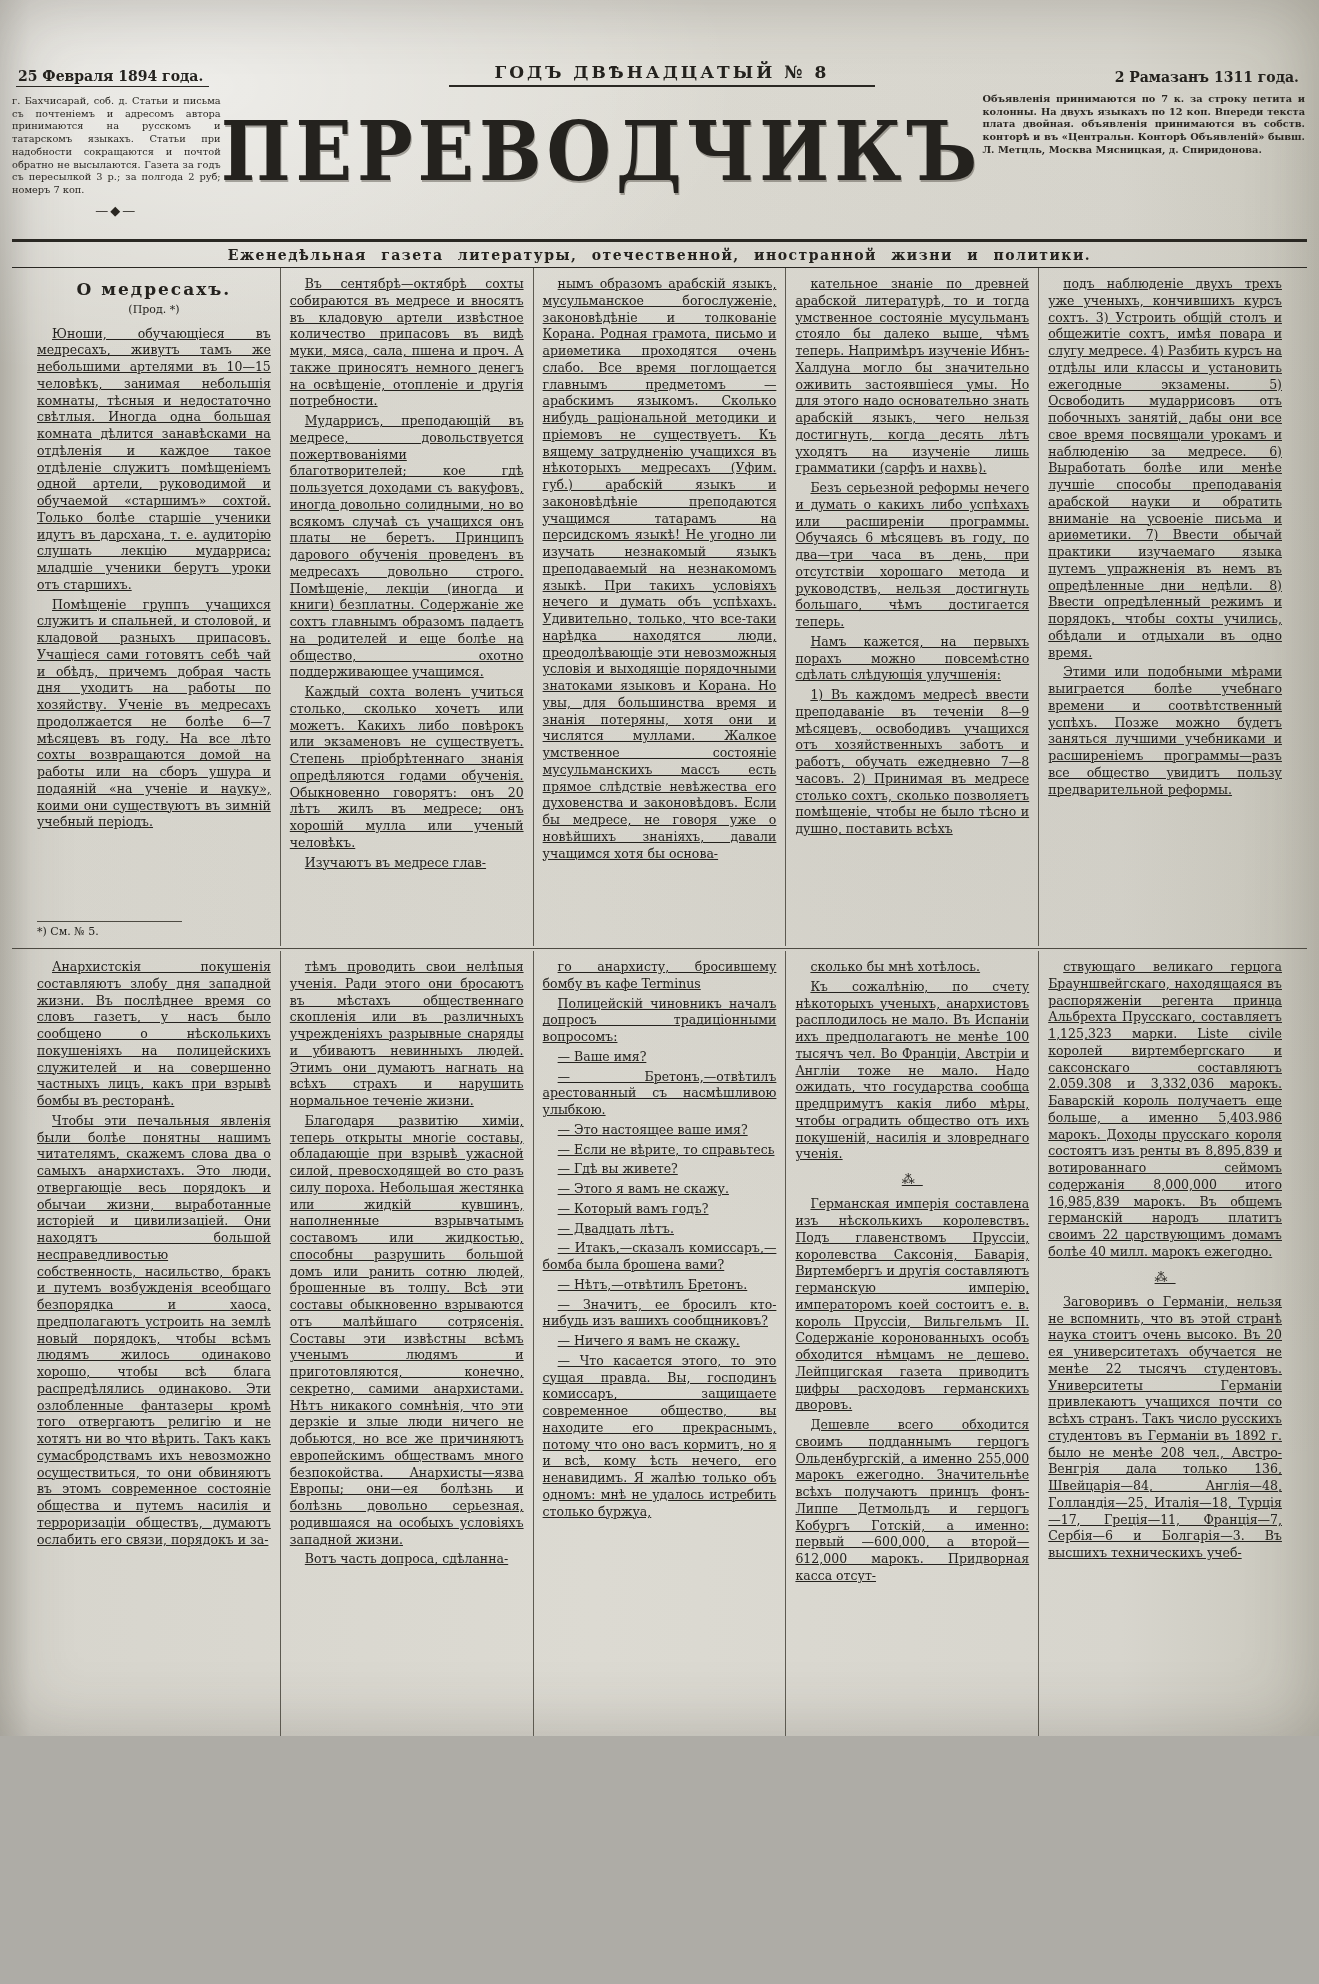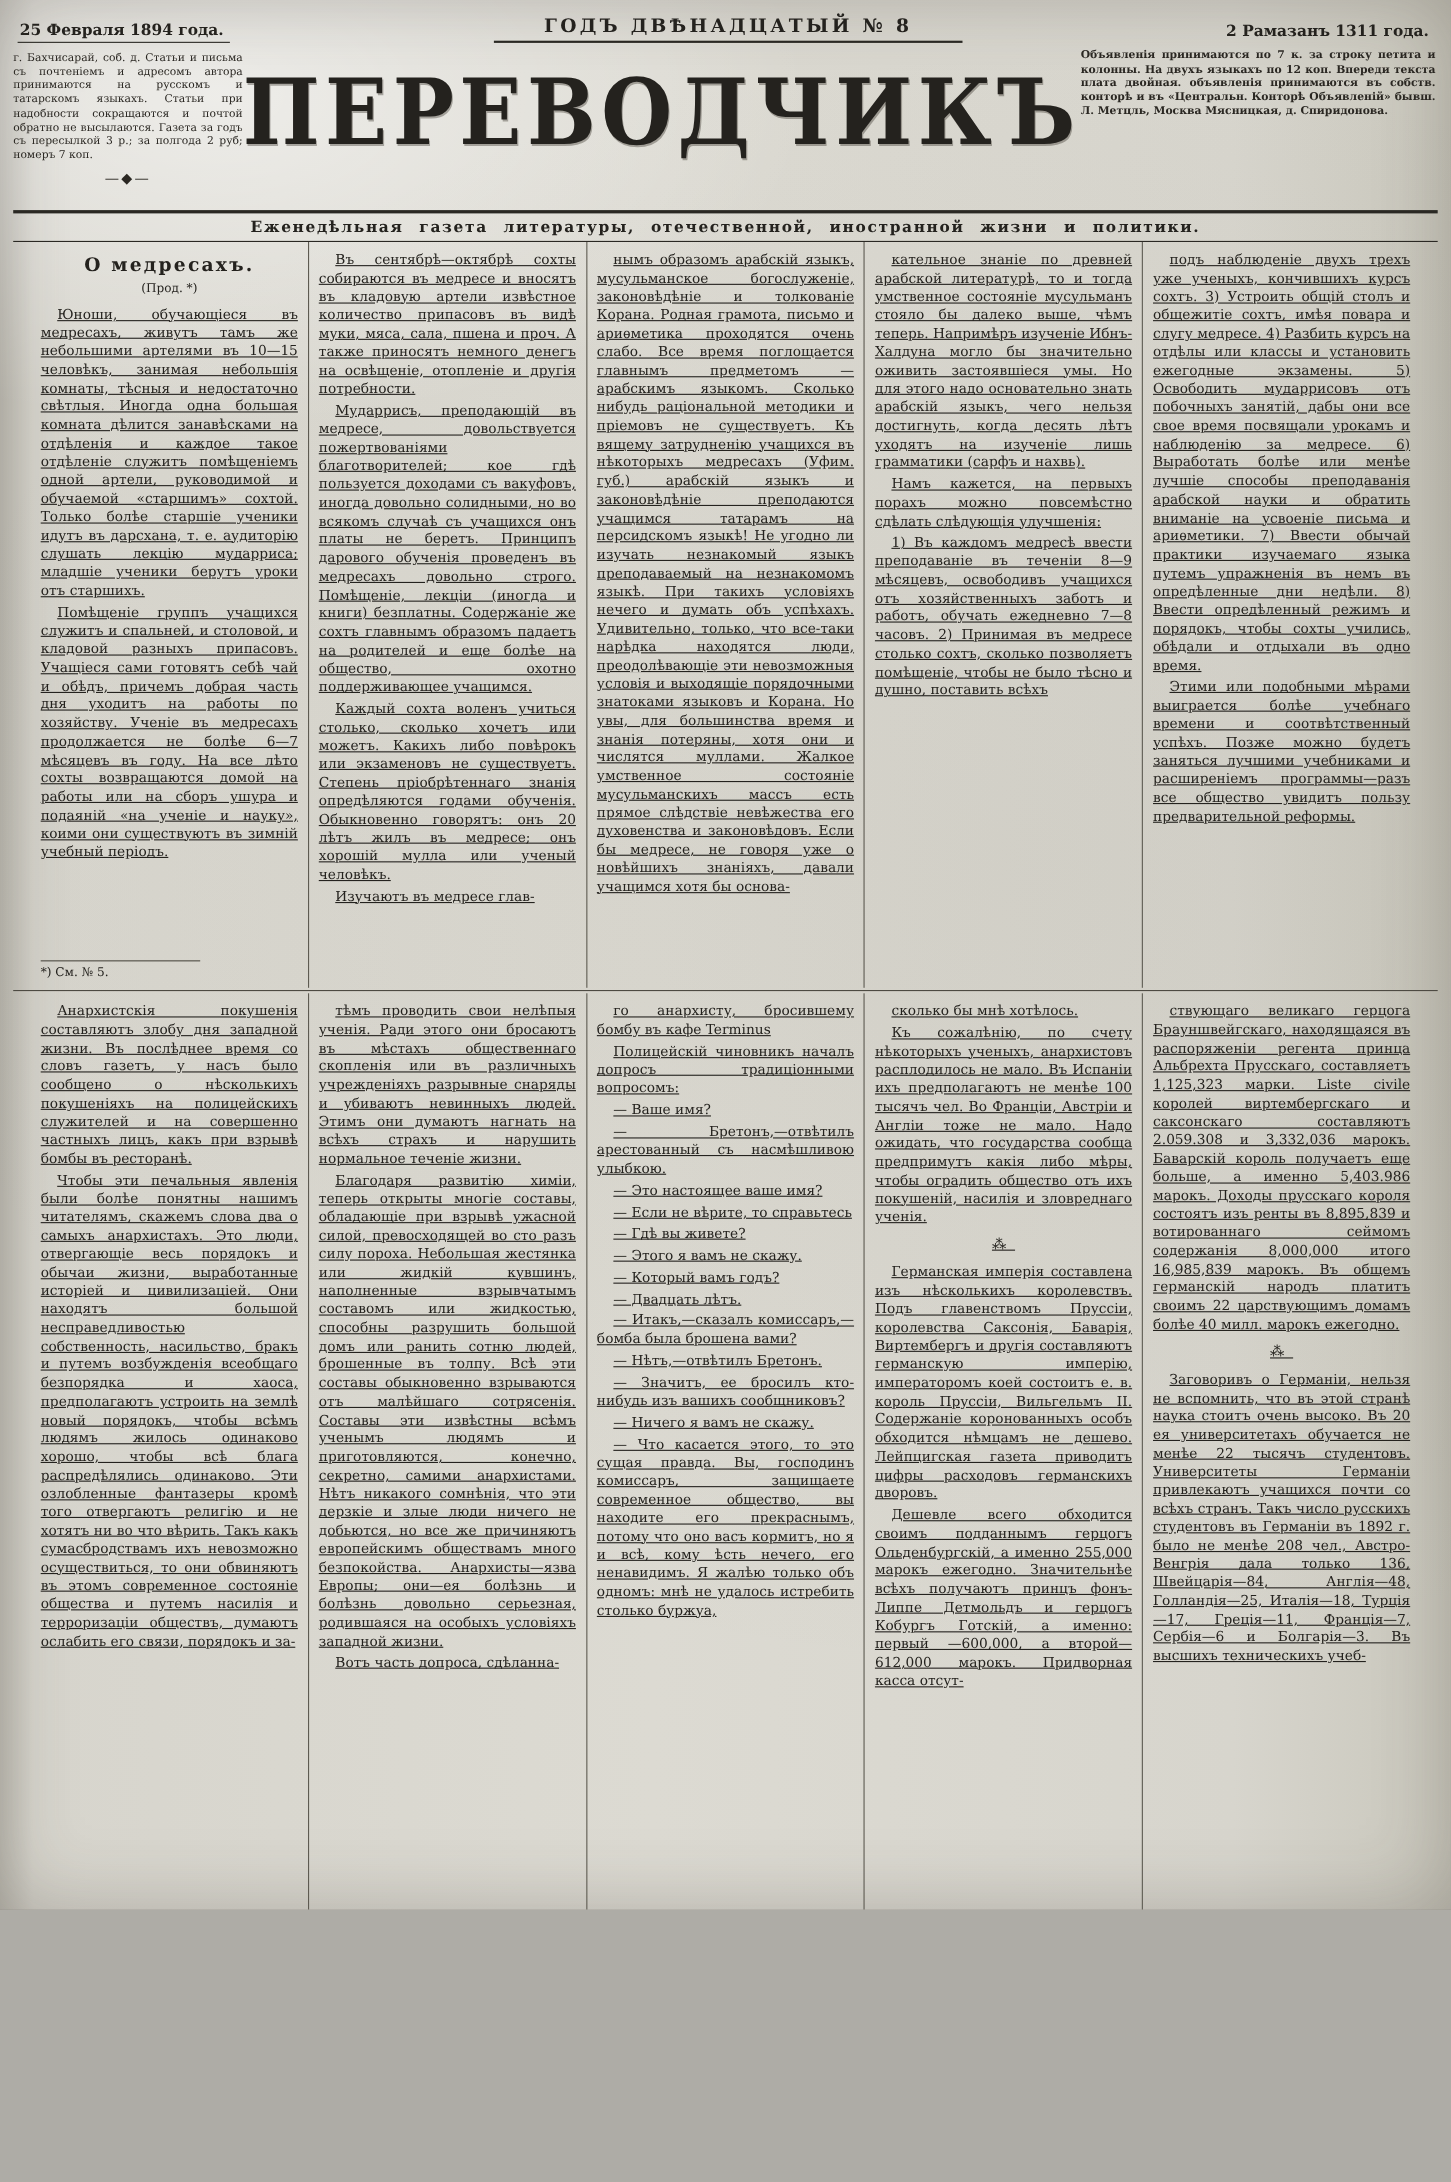--- a/index.html
+++ b/index.html
@@ -29,20 +29,21 @@
     padding:8px 20px 0 16px;
   }
   .date-left {
     font-size:14px; font-weight:bold;
     border-bottom:1.5px solid #2a2823; padding:0 6px 2px 2px;
   }
   .issue {
     font-size:17px; font-weight:bold; letter-spacing:3px;
     border-bottom:2px solid #2a2823; padding:0 46px 3px 46px;
     white-space:nowrap;
+    margin-top:48px;
   }
   .date-right { font-size:14px; font-weight:bold; padding-bottom:2px; white-space:nowrap; }
 
   
   .masthead {
     display:flex; align-items:flex-start;
     padding:4px 14px 0 12px;
     min-height:146px;
   }
   .notice {
@@ -165,20 +166,21 @@
         </div>
     </div>
     <div class="col">
       <div class="paras">
           <p>нымъ образомъ арабскій языкъ, мусульманское богослуженіе, законовѣдѣніе и толкованіе Корана. Родная грамота, письмо и ариѳметика проходятся очень слабо. Все время поглощается главнымъ предметомъ —арабскимъ языкомъ. Сколько нибудь раціональной методики и пріемовъ не существуетъ. Къ вящему затрудненію учащихся въ нѣкоторыхъ медресахъ (Уфим. губ.) арабскій языкъ и законовѣдѣніе преподаются учащимся татарамъ на персидскомъ языкѣ! Не угодно ли изучать незнакомый языкъ преподаваемый на незнакомомъ языкѣ. При такихъ условіяхъ нечего и думать объ успѣхахъ. Удивительно, только, что все-таки нарѣдка находятся люди, преодолѣвающіе эти невозможныя условія и выходящіе порядочными знатоками языковъ и Корана. Но увы, для большинства время и знанія потеряны, хотя они и числятся муллами. Жалкое умственное состояніе мусульманскихъ массъ есть прямое слѣдствіе невѣжества его духовенства и законовѣдовъ. Если бы медресе, не говоря уже о новѣйшихъ знаніяхъ, давали учащимся хотя бы основа-</p>
         </div>
     </div>
     <div class="col">
       <div class="paras">
           <p>кательное знаніе по древней арабской литературѣ, то и тогда умственное состояніе мусульманъ стояло бы далеко выше, чѣмъ теперь. Напримѣръ изученіе Ибнъ-Халдуна могло бы значительно оживить застоявшіеся умы. Но для этого надо основательно знать арабскій языкъ, чего нельзя достигнуть, когда десять лѣтъ уходятъ на изученіе лишь грамматики (сарфъ и нахвь).</p>
+          <p>Безъ серьезной реформы нечего и думать о какихъ либо успѣхахъ или расширеніи программы. Обучаясь 6 мѣсяцевъ въ году, по два—три часа въ день, при отсутствіи хорошаго метода и руководствъ, нельзя достигнуть большаго, чѣмъ достигается теперь.</p>
           <p>Намъ кажется, на первыхъ порахъ можно повсемѣстно сдѣлать слѣдующія улучшенія:</p>
           <p>1) Въ каждомъ медресѣ ввести преподаваніе въ теченіи 8—9 мѣсяцевъ, освободивъ учащихся отъ хозяйственныхъ заботъ и работъ, обучать ежедневно 7—8 часовъ. 2) Принимая въ медресе столько сохтъ, сколько позволяетъ помѣщеніе, чтобы не было тѣсно и душно, поставить всѣхъ</p>
         </div>
     </div>
     <div class="col">
       <div class="paras">
           <p>подъ наблюденіе двухъ трехъ уже ученыхъ, кончившихъ курсъ сохтъ. 3) Устроить общій столъ и общежитіе сохтъ, имѣя повара и слугу медресе. 4) Разбить курсъ на отдѣлы или классы и установить ежегодные экзамены. 5) Освободить мударрисовъ отъ побочныхъ занятій, дабы они все свое время посвящали урокамъ и наблюденію за медресе. 6) Выработать болѣе или менѣе лучшіе способы преподаванія арабской науки и обратить вниманіе на усвоеніе письма и ариѳметики. 7) Ввести обычай практики изучаемаго языка путемъ упражненія въ немъ въ опредѣленные дни недѣли. 8) Ввести опредѣленный режимъ и порядокъ, чтобы сохты учились, обѣдали и отдыхали въ одно время.</p>
           <p>Этими или подобными мѣрами выиграется болѣе учебнаго времени и соотвѣтственный успѣхъ. Позже можно будетъ заняться лучшими учебниками и расширеніемъ программы—разъ все общество увидитъ пользу предварительной реформы.</p>
         </div>
     </div>

